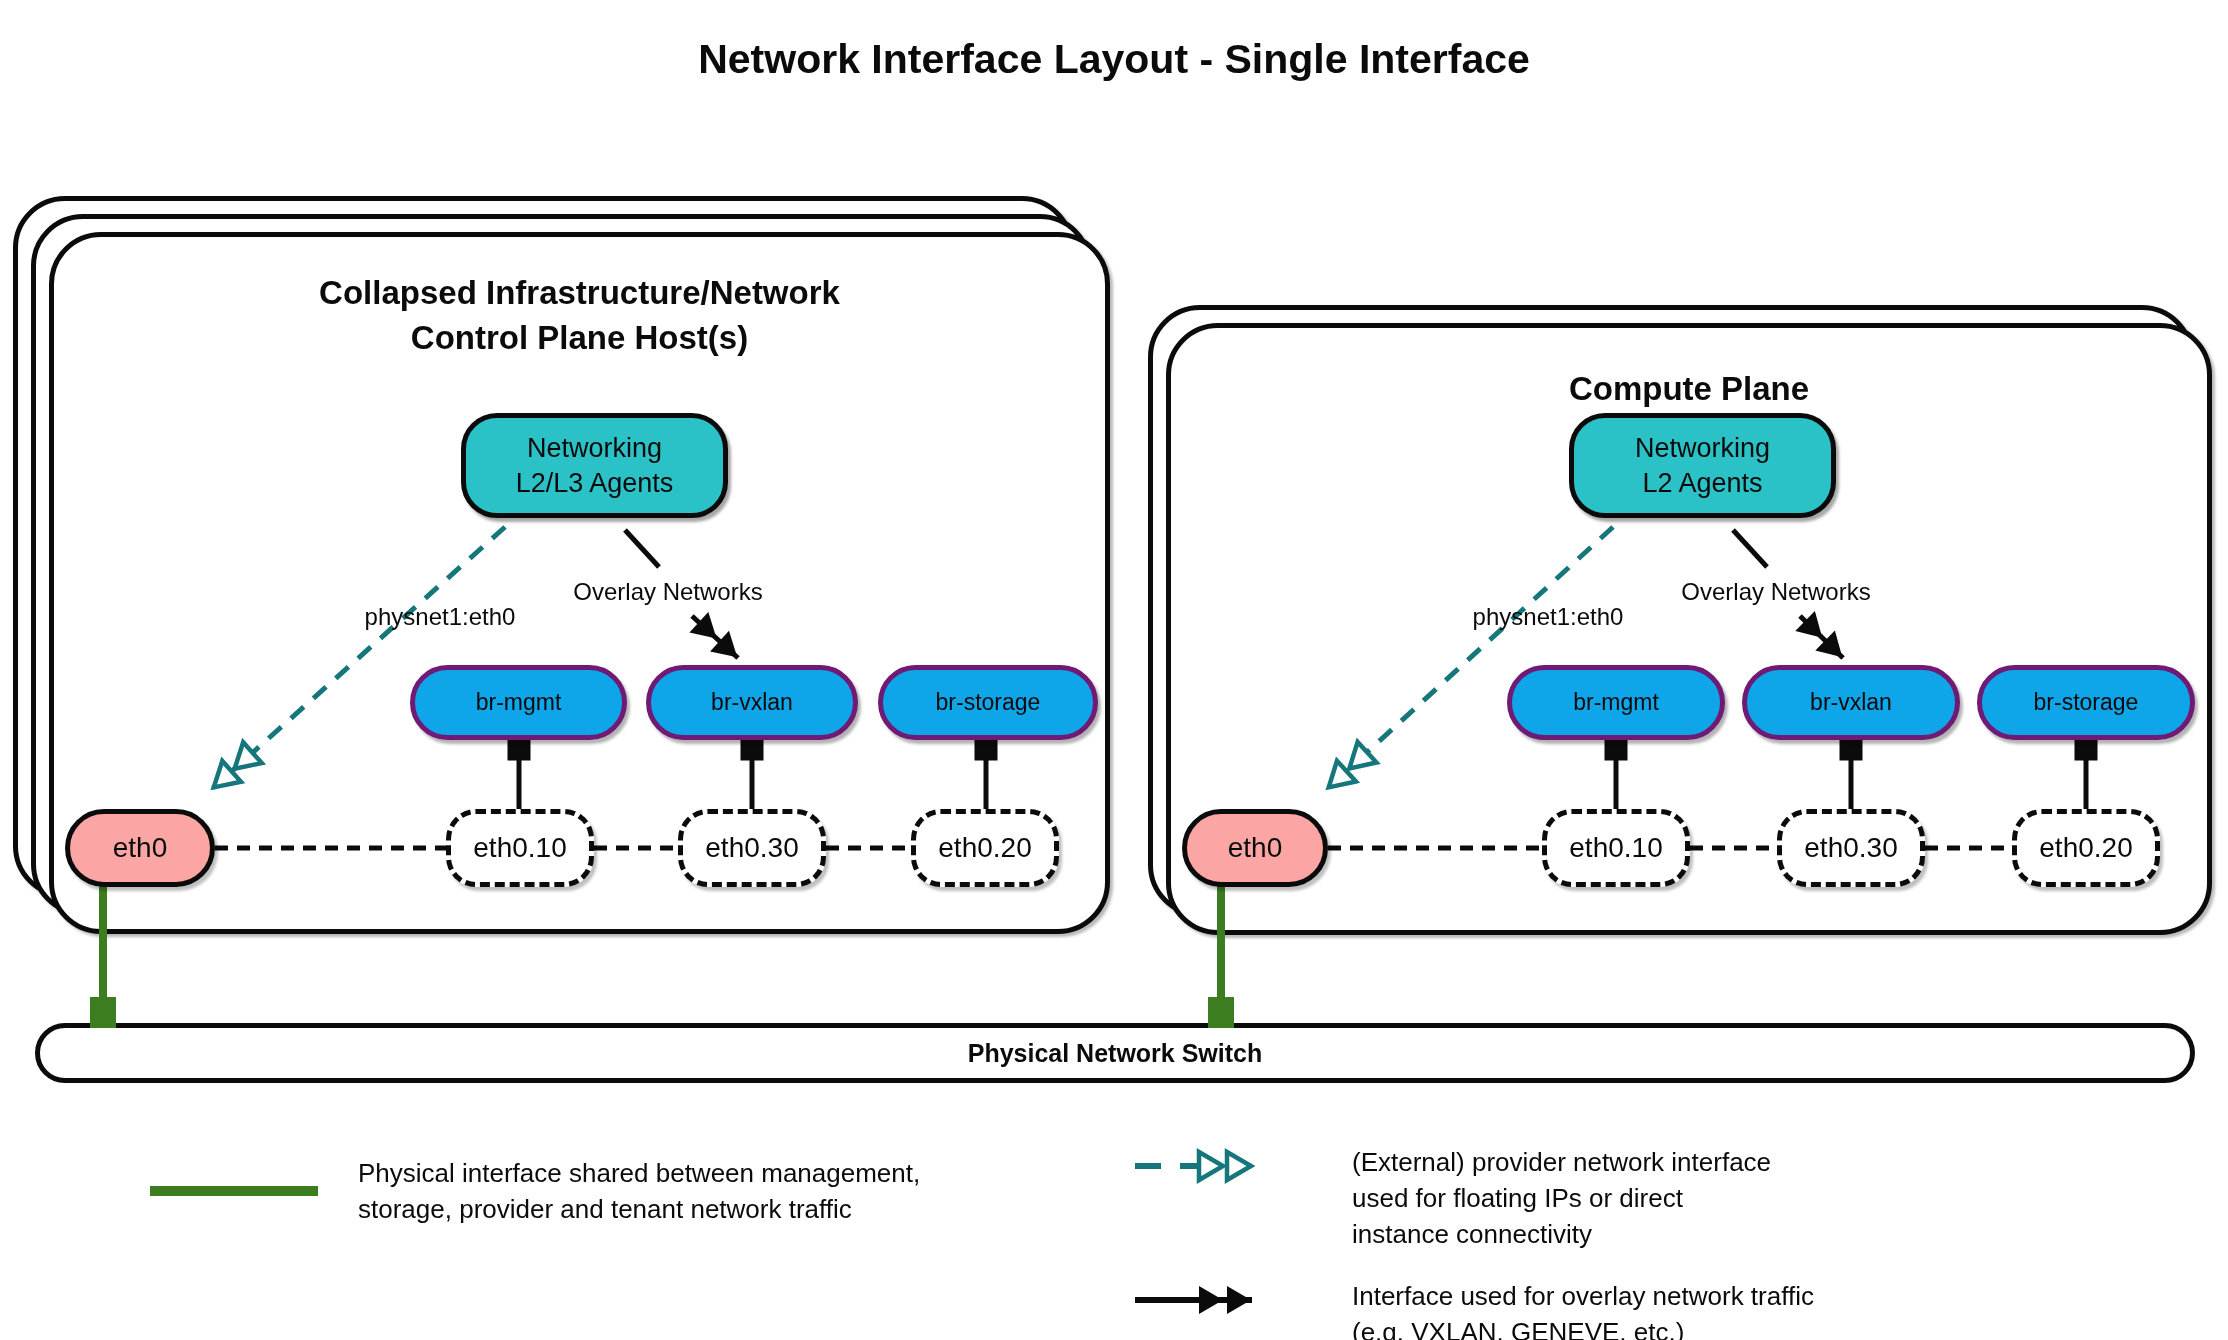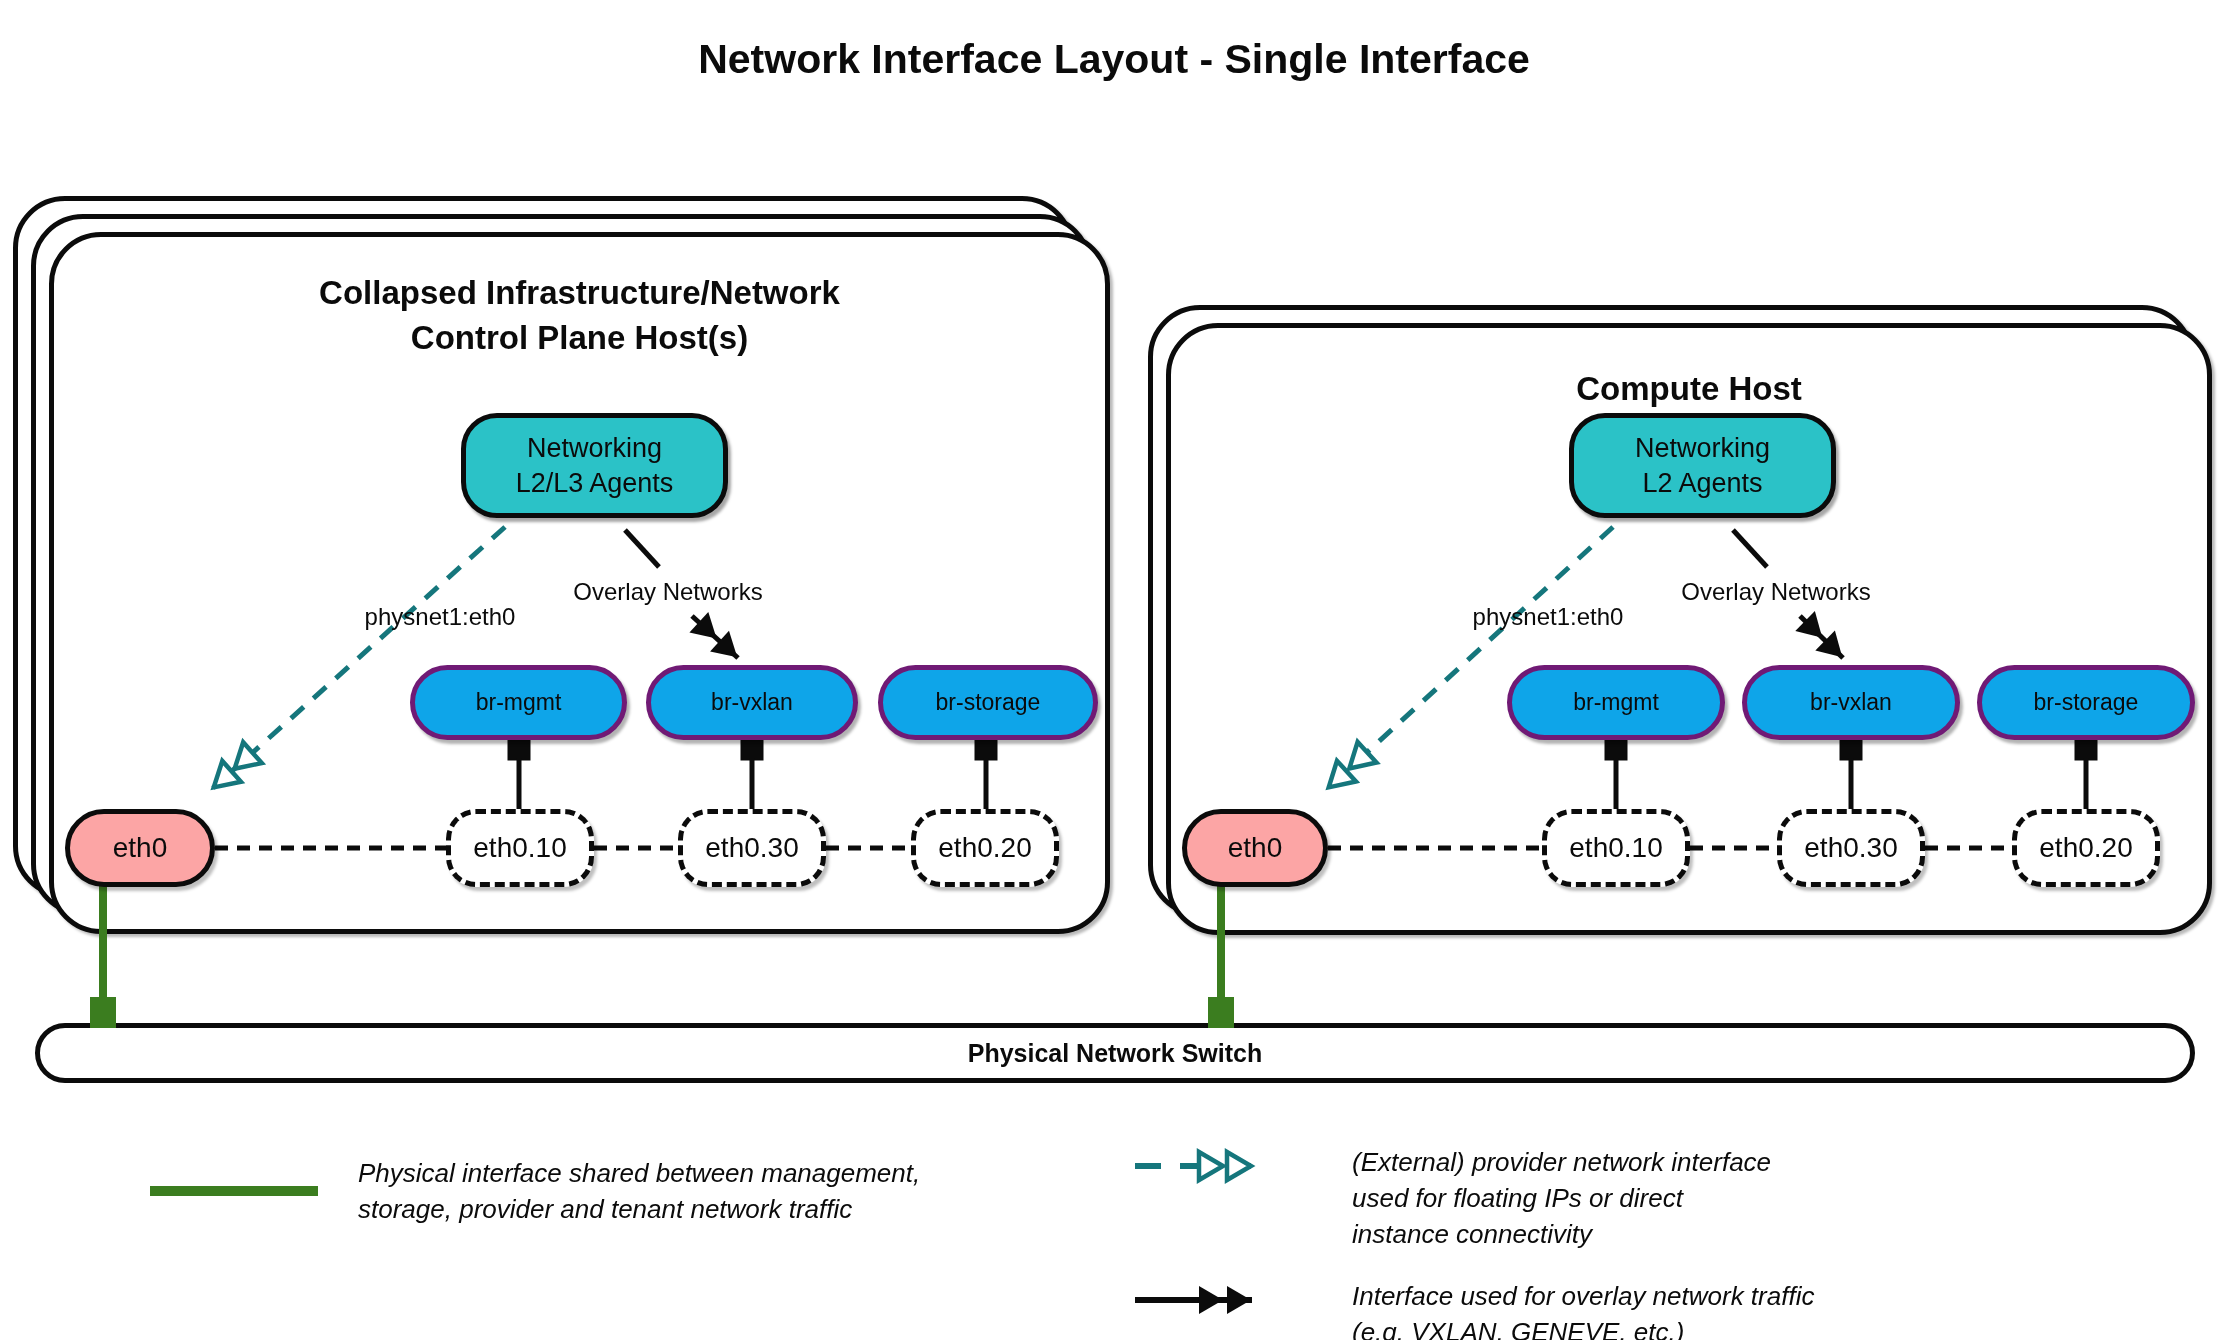--- a/index.html
+++ b/index.html
@@ -18,21 +18,21 @@
     display:flex;align-items:center;justify-content:center;font-size:23px;
     box-shadow:3px 4px 3px rgba(0,0,0,0.30);box-sizing:border-box;z-index:6;}
   .ethpill{position:absolute;height:78px;background:#ffffff;border:5px dashed #0b0b0b;border-radius:30px;
     display:flex;align-items:center;justify-content:center;font-size:28px;
     box-shadow:3px 4px 3px rgba(0,0,0,0.25);box-sizing:border-box;z-index:6;}
   .ethpill.gray{background:#fca5a5;border-style:solid;border-radius:39px;}
   .wire-label{position:absolute;font-size:24px;transform:translate(-50%,-50%);white-space:nowrap;z-index:6;}
   .switch-bar{position:absolute;left:35px;top:1023px;width:2160px;height:60px;background:#ffffff;
     border:5px solid #0b0b0b;border-radius:32px;display:flex;align-items:center;justify-content:center;
     font-weight:bold;font-size:25px;box-sizing:border-box;z-index:1;}
-  .legend-text{position:absolute;font-size:26px;line-height:36px;z-index:6;font-style:italic;}
+  .legend-text{position:absolute;font-size:26px;line-height:36px;z-index:6;}
   svg.wires{position:absolute;left:0;top:0;z-index:5;}
 </style>
 </head>
 <body>
 
 <div class="canvas">
 
   <div class="main-title">Network Interface Layout - Single Interface</div>
 
   <div class="layerbox" style="left:13px;top:196px;width:1061px;height:702px;"></div>
@@ -119,21 +119,21 @@
 
   <div class="pill" style="left:410px;top:665px;width:217px;">br-mgmt</div>
   <div class="pill" style="left:646px;top:665px;width:212px;">br-vxlan</div>
   <div class="pill" style="left:878px;top:665px;width:220px;">br-storage</div>
 
   <div class="ethpill gray" style="left:65px;top:809px;width:150px;">eth0</div>
   <div class="ethpill" style="left:446px;top:809px;width:148px;">eth0.10</div>
   <div class="ethpill" style="left:678px;top:809px;width:148px;">eth0.30</div>
   <div class="ethpill" style="left:911px;top:809px;width:148px;">eth0.20</div>
 
-  <div class="host-title" style="left:1166px;top:348px;width:1046px;">Compute Host</div>
+  <div class="host-title" style="left:1166px;top:348px;width:1046px;">Compute Plane</div>
   <div class="agent pre" style="left:1558px;top:413px;">Networking
 L2 Agents</div>
   <div class="wire-label" style="left:1548px;top:617px;">physnet1:eth0</div>
   <div class="wire-label" style="left:1776px;top:592px;">Overlay Networks</div>
 
   <div class="pill" style="left:1507px;top:665px;width:218px;">br-mgmt</div>
   <div class="pill" style="left:1742px;top:665px;width:218px;">br-vxlan</div>
   <div class="pill" style="left:1977px;top:665px;width:218px;">br-storage</div>
 
   <div class="ethpill gray" style="left:1182px;top:809px;width:146px;">eth0</div>

